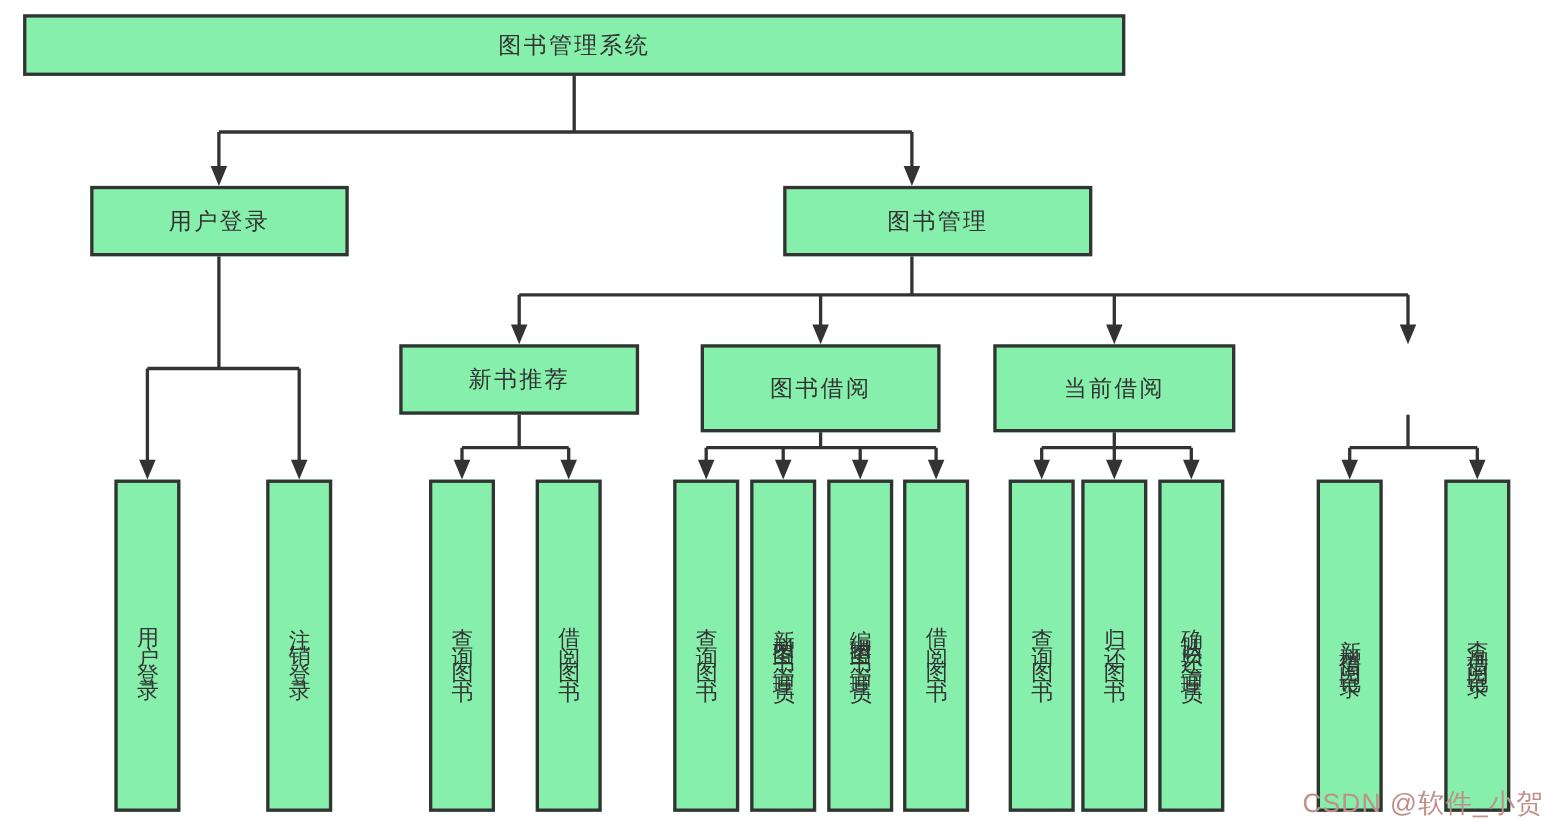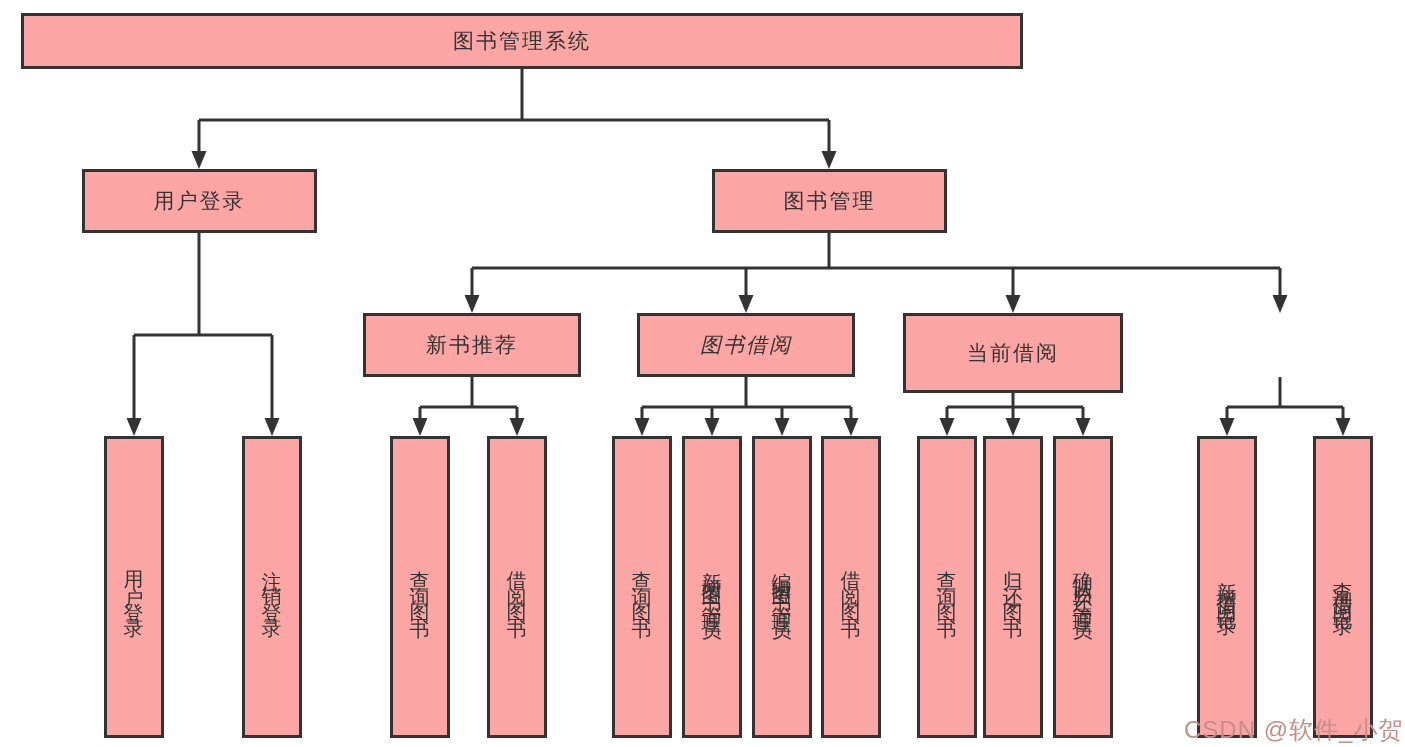--- a/index.html
+++ b/index.html
@@ -8,21 +8,21 @@
     width:1405px;height:747px;
     background:#ffffff;
     font-family:"Liberation Sans","DejaVu Sans",sans-serif;
     overflow:hidden;
   }
   #connectors{position:absolute;left:0;top:0;width:1405px;height:747px;}
   .node{
     position:absolute;
     box-sizing:border-box;
     border:3px solid #333333;
-    background:#fca5a5;
+    background:#86efac;
     color:#333333;
     display:flex;align-items:center;justify-content:center;
   }
   .h-node span{
     font-size:21px;
     letter-spacing:2px;
     color:#333333;
     white-space:nowrap;
   }
   .v-node{width:60px;top:436px;height:302px;}
@@ -88,28 +88,28 @@
     <polygon class="head" points="1335.5,418 1350.5,418 1343,436"></polygon>
   </svg>
 
   <div class="node h-node" style="left:21px;top:13px;width:1002px;height:56px;">
     <span>图书管理系统</span>
   </div>
 
   <div class="node h-node" style="left:82px;top:169px;width:235px;height:64px;">
     <span>用户登录</span>
   </div>
-  <div class="node h-node" style="left:712px;top:169px;width:235px;height:64px;">
+  <div class="node h-node" style="left:712px;top:169px;width:281px;height:64px;">
     <span>图书管理</span>
   </div>
 
   <div class="node h-node" style="left:363px;top:313px;width:218px;height:64px;text-align:center;">
     <span>新书推荐</span>
   </div>
-  <div class="node h-node" style="left:637px;top:313px;width:218px;height:64px;font-style:italic;">
+  <div class="node h-node" style="left:637px;top:313px;width:218px;height:80px;">
     <span>图书借阅</span>
   </div>
   <div class="node h-node" style="left:903px;top:313px;width:220px;height:80px;">
     <span>当前借阅</span>
   </div>
 
   <div class="node v-node" style="left:104px;">
     <span class="v-label loose">用户登录</span>
   </div>
   <div class="node v-node" style="left:242px;">

